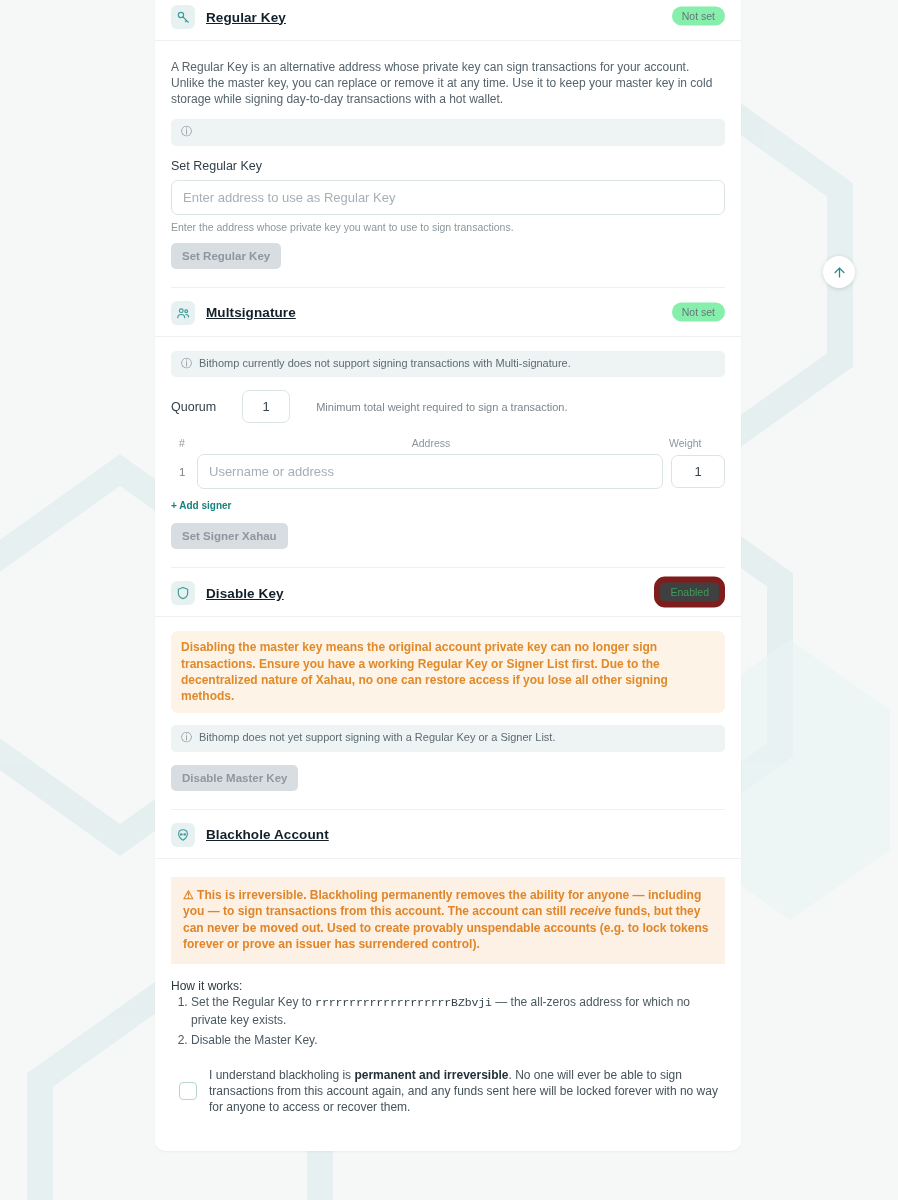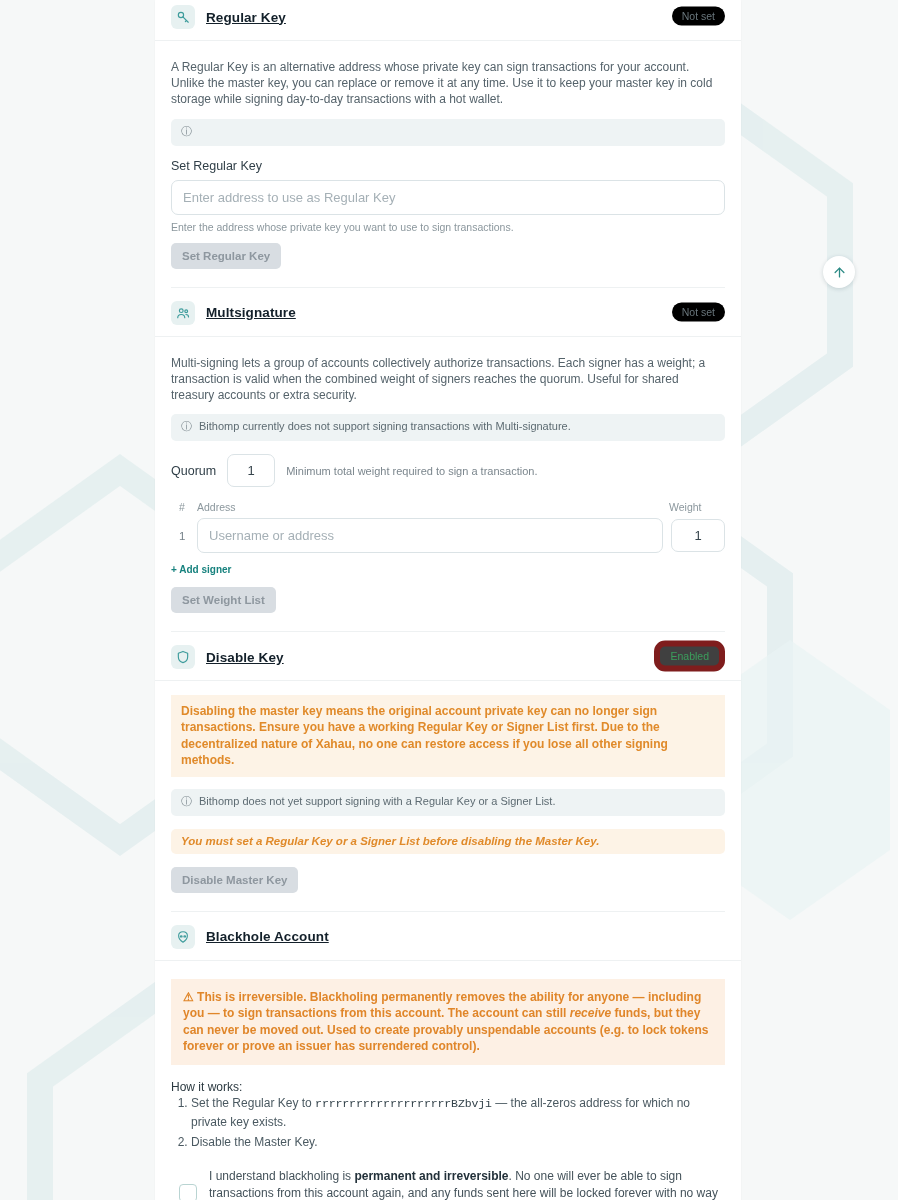--- a/index.html
+++ b/index.html
@@ -48,21 +48,21 @@
   .sec-title {
     font-size: 13.5px; font-weight: bold; color: #13202a;
     letter-spacing: .1px;
     text-decoration: underline;
   }
   .badge {
     position: absolute; right: 16px; top: 50%; transform: translateY(-50%);
     font-size: 10.5px; padding: 3px 10px 4px 10px;
     border-radius: 11px; font-weight: normal;
   }
-  .badge.notset { background: #000000; color: #69767c; }
+  .badge.notset { background: #86efac; color: #69767c; }
   .badge.enabled { background: #404040; color: #3b9e5c; border: 6px solid #7f1d1d; }
 
   .section-body { padding: 14px 16px 18px 16px; }
 
   .para {
     font-size: 12px; line-height: 1.33; color: #55636b; margin: 5px 0 11px 0;
   }
 
   .infobox {
     background: #eef3f4; border-radius: 5px;
@@ -90,51 +90,51 @@
     margin-top: 10px;
     display: inline-block;
     background: #d8dde2; color: #8e979f;
     border: none; border-radius: 5px;
     font-size: 11.5px; font-weight: bold;
     padding: 7px 11px;
     font-family: "Liberation Sans", sans-serif;
   }
 
   
-  .quorum-row { display: flex; align-items: center; gap: 11px; margin: 4px 0 14px 0; }
+  .quorum-row { display: flex; align-items: center; gap: 26px; margin: 4px 0 14px 0; }
   .quorum-label { font-size: 12.5px; color: #2f3e47; }
   .num-input {
     width: 48px; text-align: center;
     border: 1px solid #dbe3e6; border-radius: 7px;
     padding: 8px 4px; font-size: 13px; color: #37454d;
     background: #fff; outline: none;
     font-family: "Liberation Sans", sans-serif;
   }
   .quorum-hint { font-size: 11px; color: #7b868d; }
 
   
   .signer-head { display: flex; align-items: center; font-size: 10.5px; color: #8b979d; margin-bottom: 5px; }
   .sh-num { width: 26px; padding-left: 8px; }
-  .sh-addr { flex: 1; }
+  .sh-addr { flex: 1; text-align: center; }
   .sh-weight { width: 60px; padding-left: 4px; }
 
   .signer-row { display: flex; align-items: center; gap: 8px; }
   .signer-row .idx { width: 18px; text-align: left; padding-left: 8px; font-size: 11.5px; color: #76828a; }
   .signer-row .addr { flex: 1; }
   .signer-row .wt { width: 54px; }
   .signer-row .wt input { width: 100%; }
 
   .add-signer {
     display: inline-block; margin-top: 11px;
     font-size: 10px; font-weight: bold; color: #17827e; cursor: pointer;
   }
 
   
   .warn-box {
-    background: #fdf3e6; border-radius: 0;
+    background: #fdf3e6; border-radius: 7px;
     padding: 8px 10px 9px 10px;
     font-size: 12px; line-height: 1.35; color: #e08a2a;
     font-weight: bold; margin-bottom: 12px;
   }
   .warn-note {
     background: #fdf3e6; border-radius: 5px;
     padding: 6px 10px 7px 10px;
     font-size: 11.5px; color: #e08a2a;
     font-style: italic; font-weight: bold; margin-bottom: 13px;
   }
@@ -235,21 +235,20 @@
             <circle cx="9" cy="8" r="3.2"></circle>
             <path d="M3 20c0-3.3 2.7-5.5 6-5.5s6 2.2 6 5.5"></path>
             <circle cx="17.5" cy="9" r="2.4"></circle>
             <path d="M17 14.5c2.6 0 4.5 1.9 4.5 4.3"></path>
           </svg>
         </span>
         <span class="sec-title">Multsignature</span>
         <span class="badge notset">Not set</span>
       </div>
       <div class="section-body">
-        <div class="para">Multi-signing lets a group of accounts collectively authorize transactions. Each signer has a weight; a transaction is valid when the combined weight of signers reaches the quorum. Useful for shared treasury accounts or extra security.</div>
         <div class="infobox">
           <span class="ic">ⓘ</span>
           <span>Bithomp currently does not support signing transactions with Multi-signature.</span>
         </div>
 
         <div class="quorum-row">
           <span class="quorum-label">Quorum</span>
           <input class="num-input" type="text" value="1" style="">
           <span class="quorum-hint">Minimum total weight required to sign a transaction.</span>
         </div>
@@ -264,21 +263,21 @@
           <span class="idx">1</span>
           <span class="addr">
             <input class="text-input" type="text" placeholder="Username or address" style="">
           </span>
           <span class="wt">
             <input class="num-input" type="text" value="1" style="">
           </span>
         </div>
 
         <div class="add-signer">+ Add signer</div>
-        <div><button class="btn-disabled">Set Weight List</button></div>
+        <div><button class="btn-disabled">Set Signer Xahau</button></div>
       </div>
     </div>
 
     <div class="sec-divider"></div>
 
     <div class="section">
       <div class="section-head">
         <span class="sec-icon">
           <svg width="14" height="14" viewBox="0 0 24 24" fill="none" stroke="#3e9c9c" stroke-width="2" stroke-linecap="round" stroke-linejoin="round">
             <path d="M12 2.5l8 3.2v6c0 5-3.4 8.9-8 10-4.6-1.1-8-5-8-10v-6z"></path>
@@ -286,21 +285,20 @@
         </span>
         <span class="sec-title">Disable Key</span>
         <span class="badge enabled">Enabled</span>
       </div>
       <div class="section-body">
         <div class="warn-box">Disabling the master key means the original account private key can no longer sign transactions. Ensure you have a working Regular Key or Signer List first. Due to the decentralized nature of Xahau, no one can restore access if you lose all other signing methods.</div>
         <div class="infobox">
           <span class="ic">ⓘ</span>
           <span>Bithomp does not yet support signing with a Regular Key or a Signer List.</span>
         </div>
-        <div class="warn-note">You must set a Regular Key or a Signer List before disabling the Master Key.</div>
         <button class="btn-disabled" style="margin-top:0">Disable Master Key</button>
       </div>
     </div>
 
     <div class="sec-divider"></div>
 
     <div class="section">
       <div class="section-head">
         <span class="sec-icon">
           <svg width="14" height="14" viewBox="0 0 24 24" fill="none" stroke="#3e9c9c" stroke-width="1.9" stroke-linecap="round" stroke-linejoin="round">

